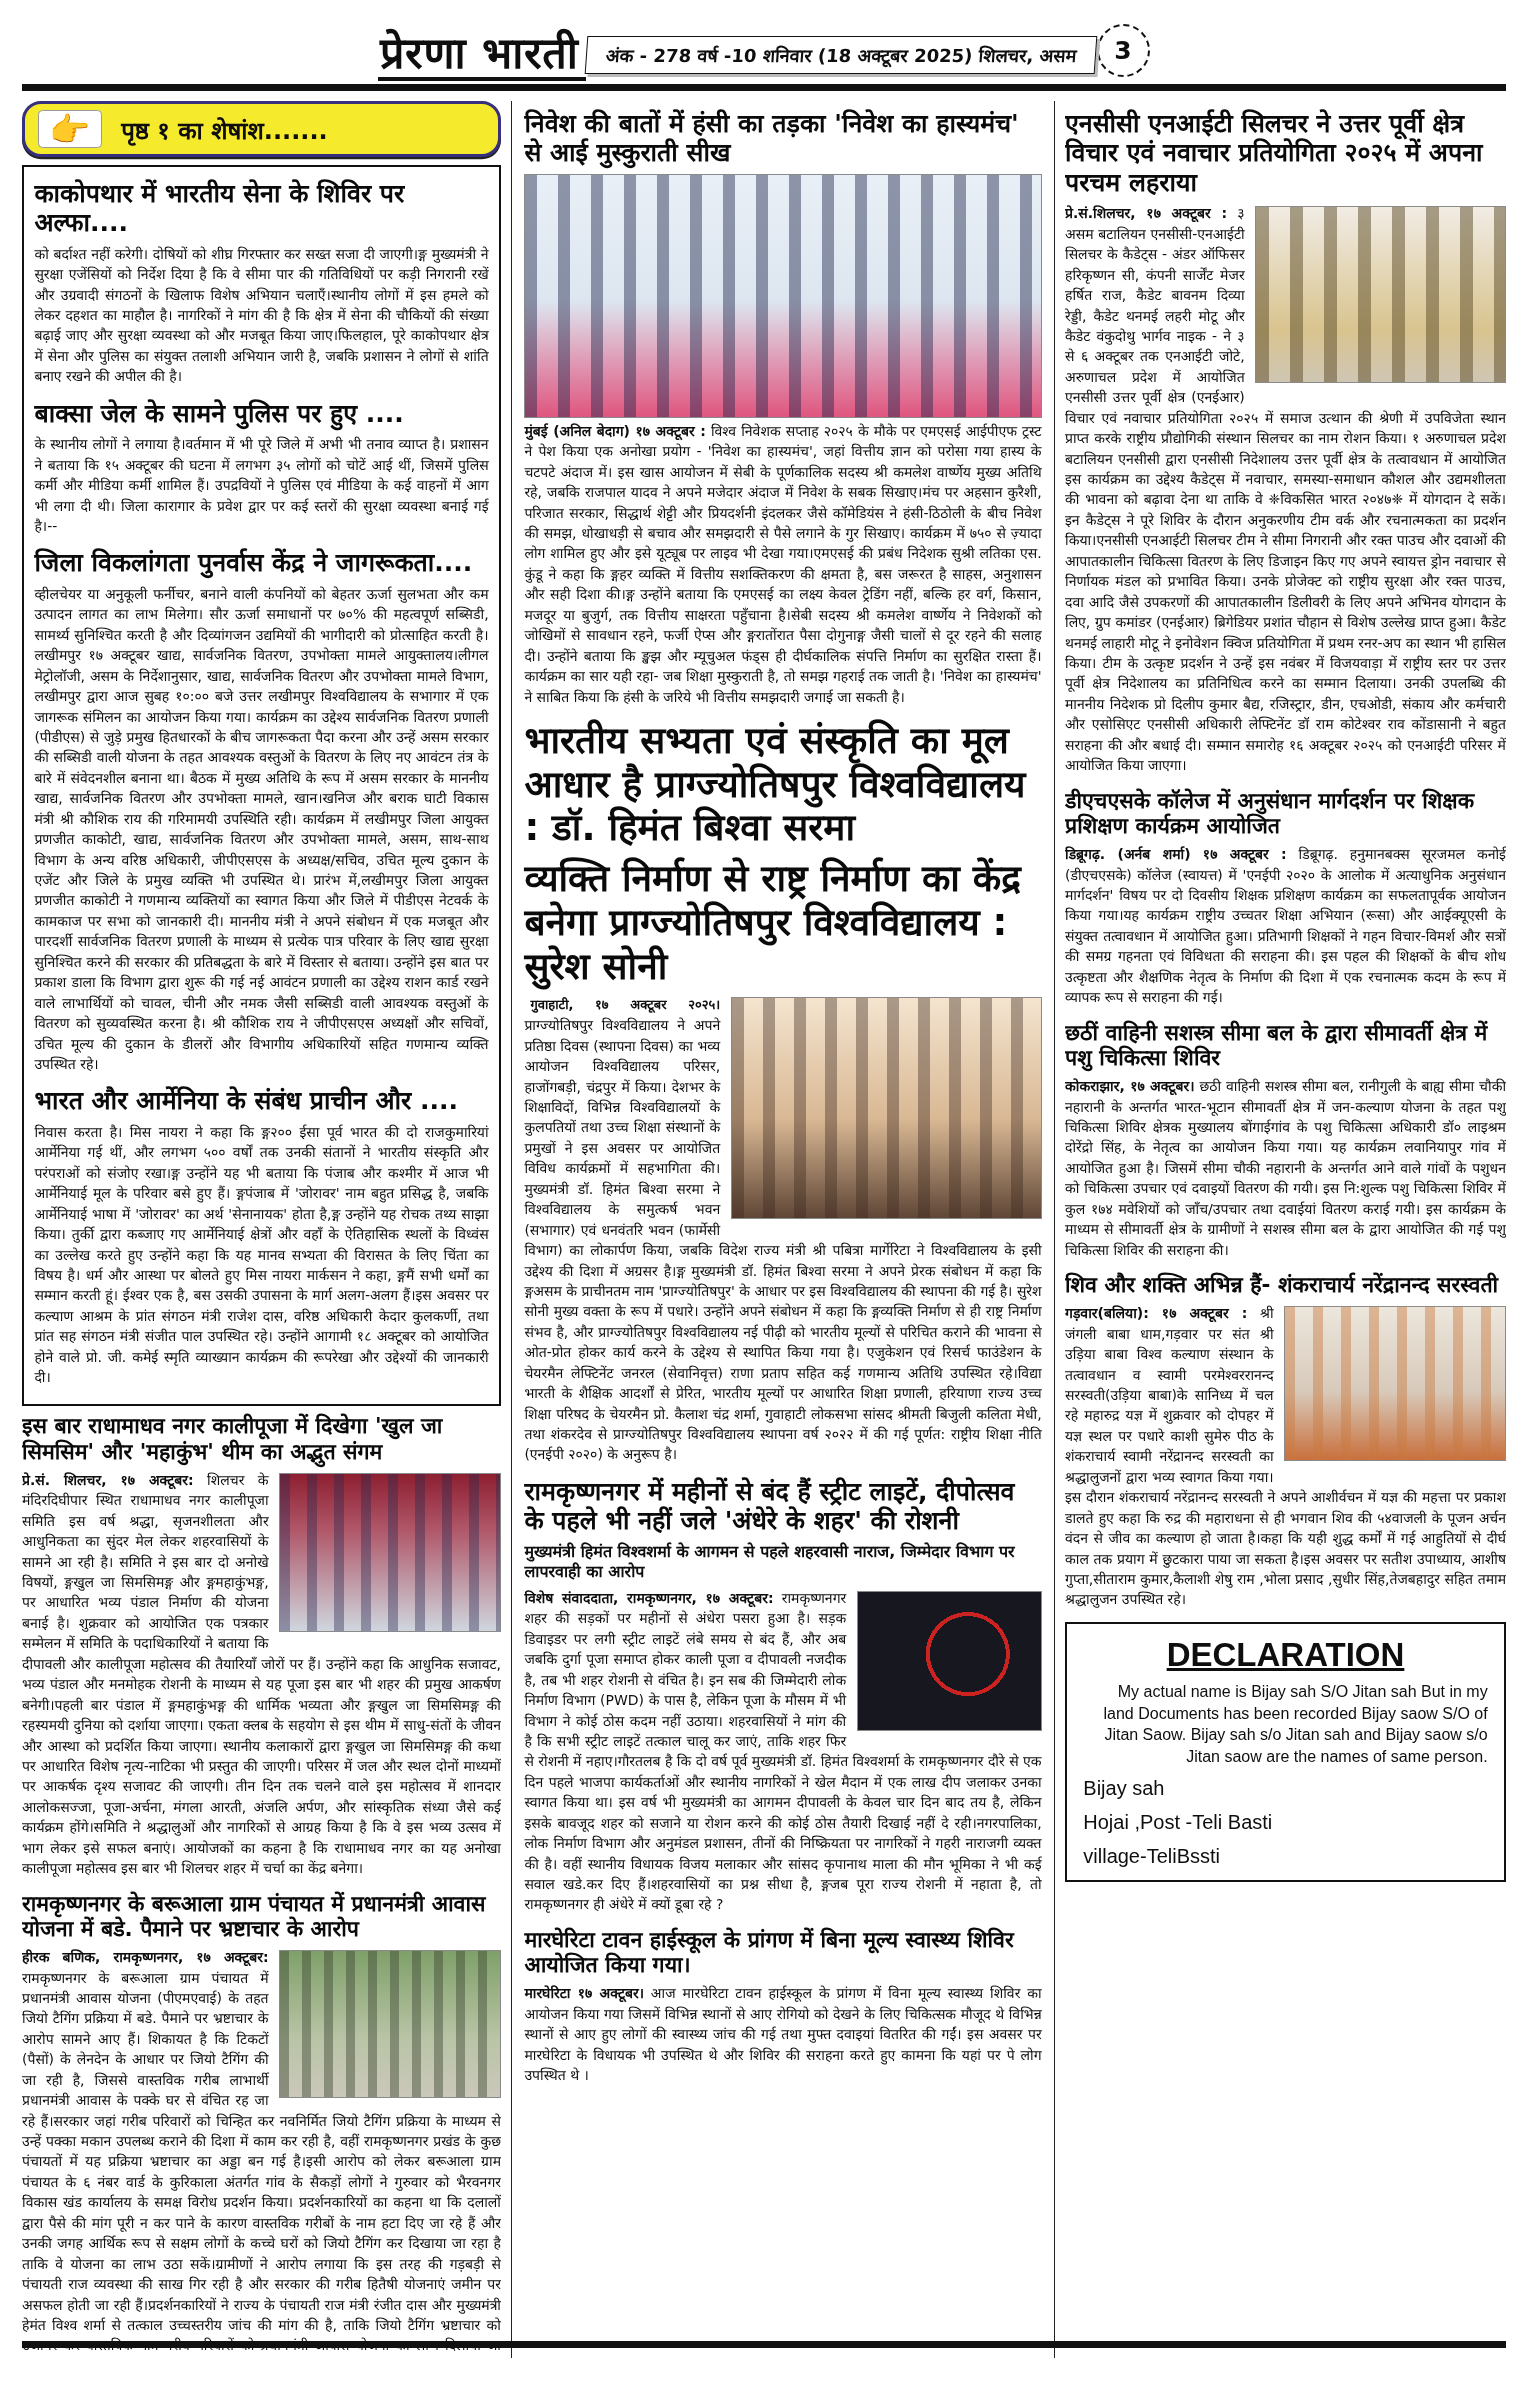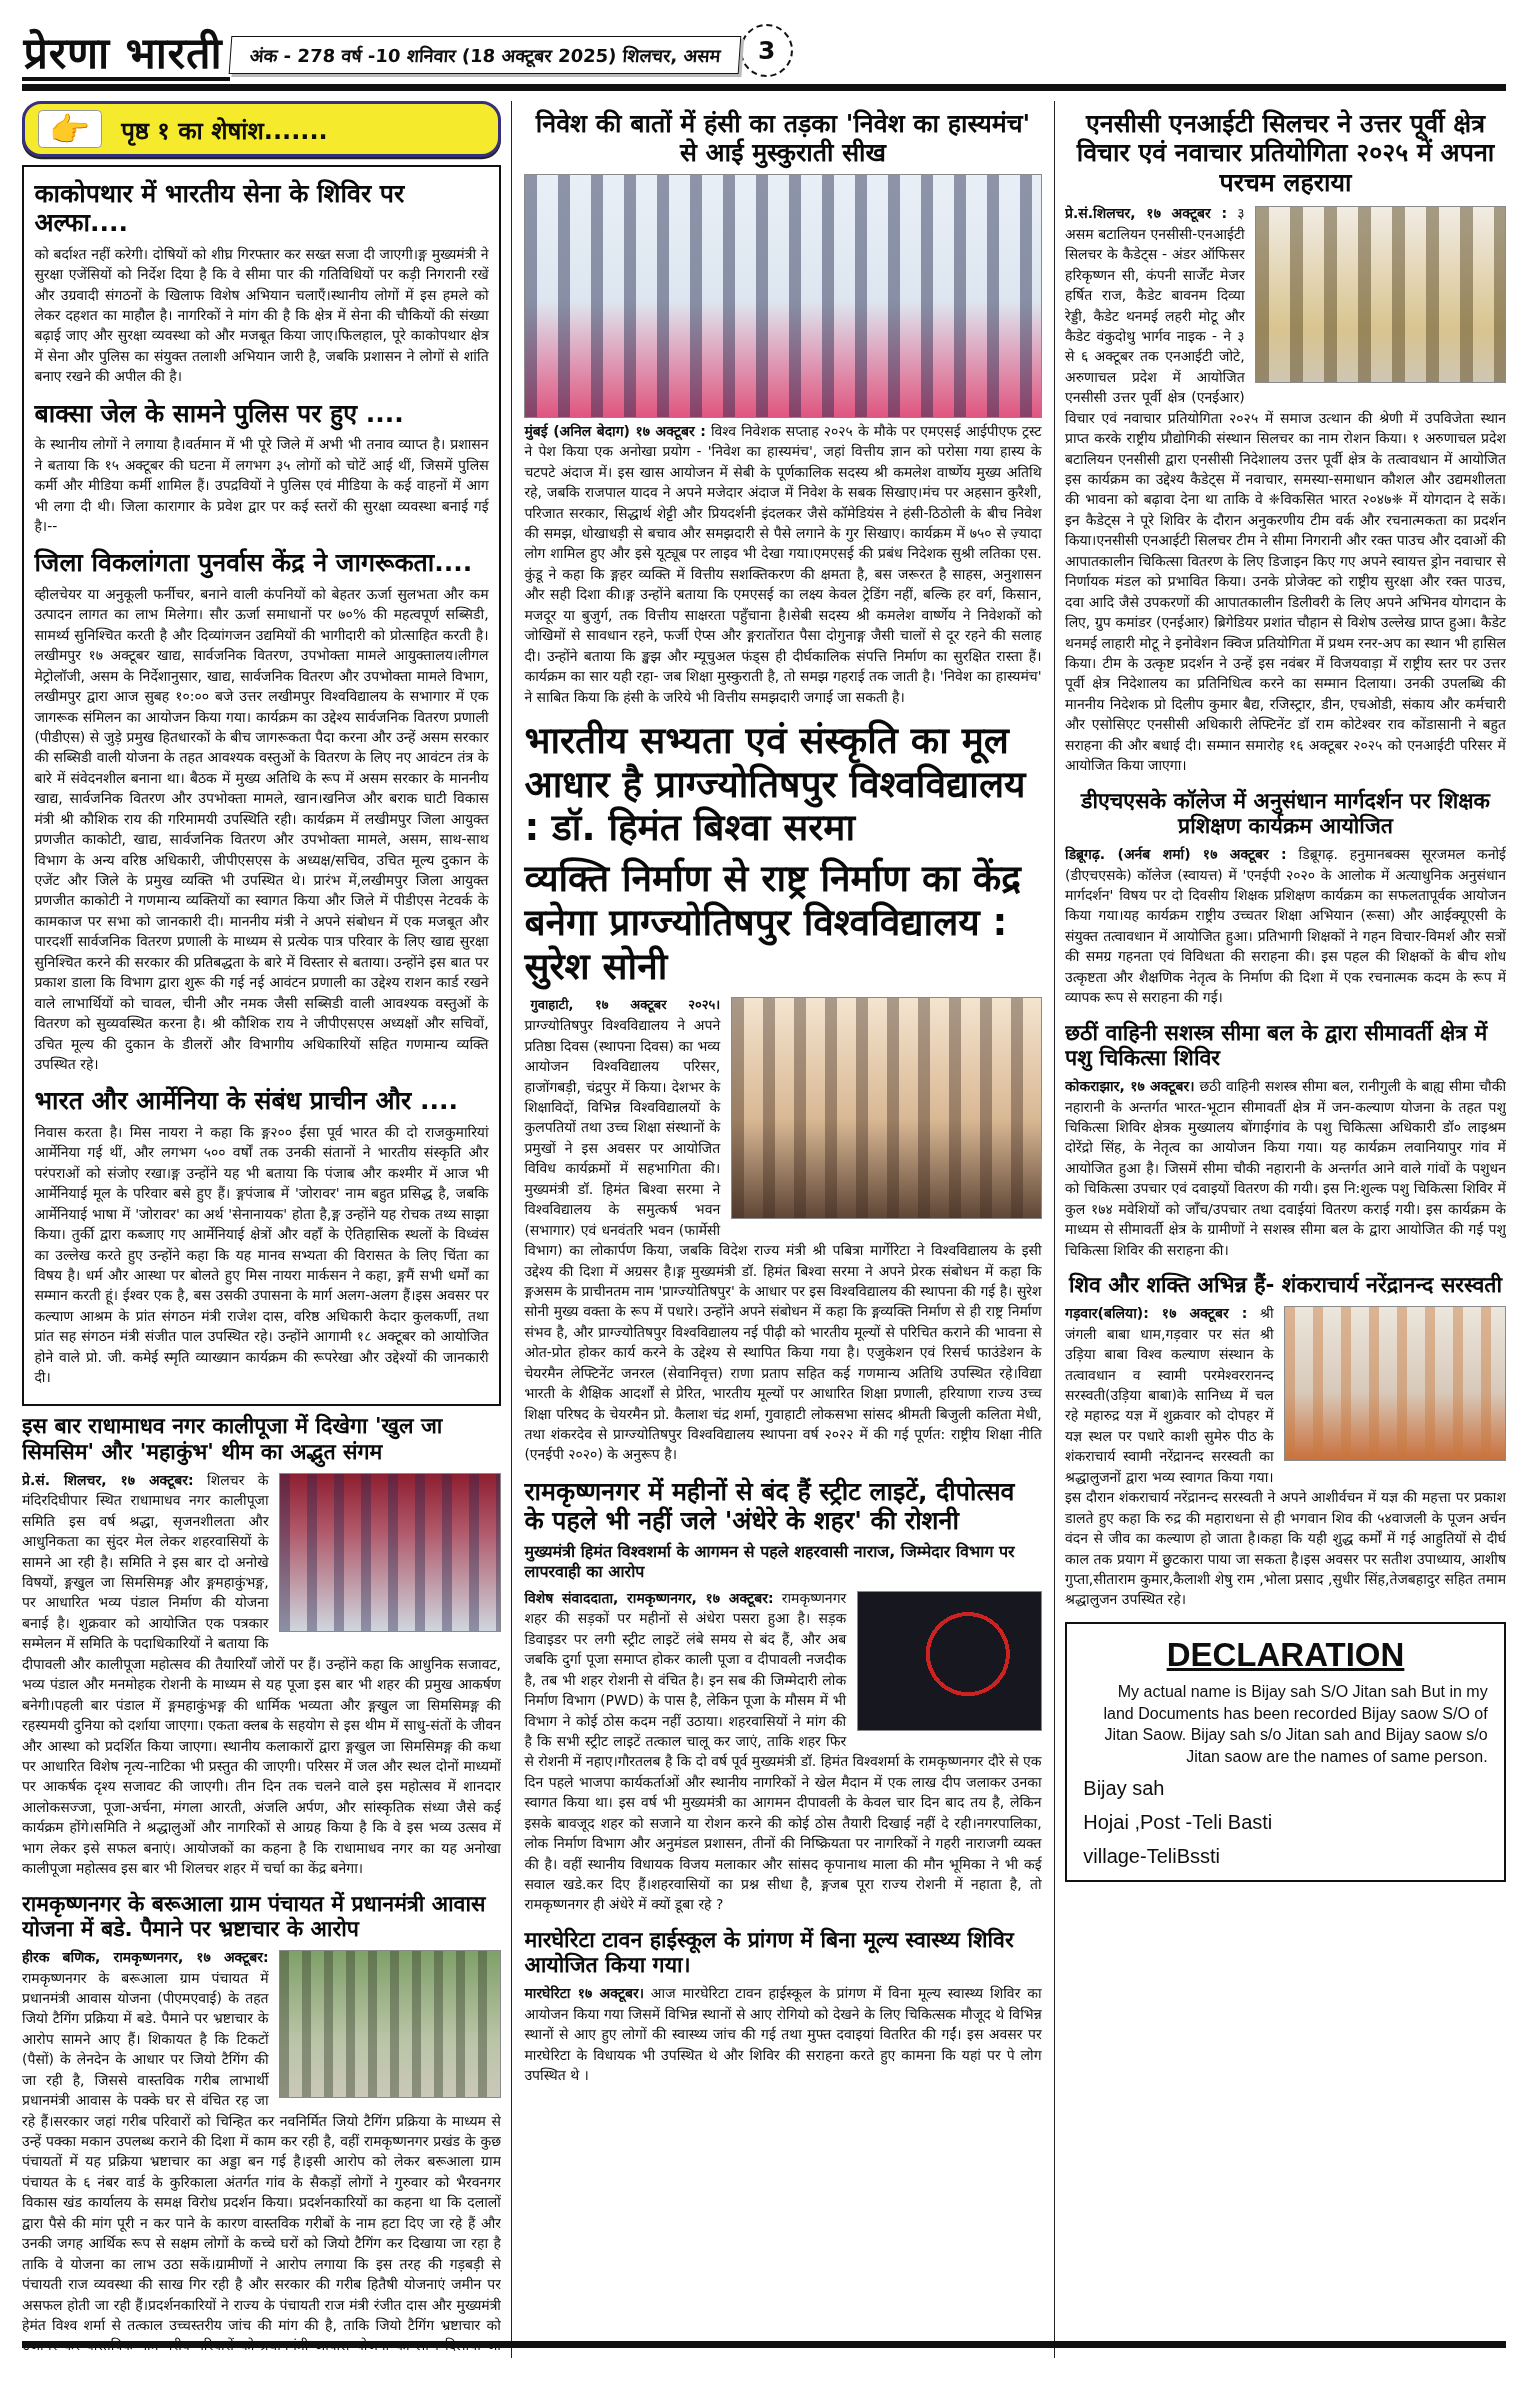--- a/index.html
+++ b/index.html
@@ -1,38 +1,38 @@
 <!DOCTYPE html>
 <html style="font-size:12px"><head>
 <meta charset="utf-8">
 <style>
   html,body{margin:0;padding:0;background:#ffffff;}
   body{width:1528px;height:2401px;font-family:"DejaVu Sans",sans-serif;color:#0e0e0e;overflow:hidden;}
   .page{box-sizing:border-box;width:1528px;height:2401px;padding:10.4px 22px 0 22px;position:relative;}
 
   
-  .masthead{display:flex;align-items:flex-end;justify-content:flex-start;height:71px;}
+  .masthead{display:flex;align-items:flex-end;justify-content:center;height:71px;}
   .mast-title{font-size:43px;font-weight:bold;letter-spacing:0.7px;border-bottom:4.4px solid #111;padding:0 7.4px 1.5px 1.5px;line-height:1.05;}
   .issue-box{border:1.5px solid #111;box-shadow:3px 3px 0 #bbb;transform:skewX(-4deg);padding:6px 19px;font-size:18px;font-weight:bold;background:#fff;margin-bottom:7.4px;}
   .page-badge{width:49px;height:49px;border:2.2px dashed #111;border-radius:50%;display:flex;align-items:center;justify-content:center;font-size:25px;font-weight:bold;margin-bottom:4.4px;}
   .head-rule{height:6.7px;background:#111;margin-top:3px;}
 
   
   .columns{display:flex;margin-top:10.4px;height:2257px;}
   .col{overflow:hidden;}
   .col-left{width:479px;flex:none;}
   .col-mid{flex:1;border-left:1.5px solid #222;border-right:1.5px solid #222;padding:0 12px;margin:0 10.4px;}
   .col-right{width:441px;flex:none;}
 
   
   .hl{font-weight:bold;line-height:1.18;margin:7.4px 0 6px 0;color:#0a0a0a;}
   .hl-xl{font-size:37px;}
   .hl-lg{font-size:25px;}
   .hl-md{font-size:21.4px;}
-  .hl-center{text-align:center;}
+  .hl-center{text-align:left;}
   .subhead{font-size:16px;font-weight:bold;line-height:1.25;margin:1.5px 0 6px 0;}
   .body{font-size:14px;line-height:1.46;text-align:justify;margin:3px 0 12px 0;}
   .byline{font-weight:bold;}
   .dateline{font-weight:bold;font-size:13px;margin-left:6px;}
   .article{margin-bottom:4.4px;}
 
   
   .continuation-banner{background:#f6ea2d;border:3.7px solid #36307d;border-radius:19px;display:flex;align-items:center;gap:19px;padding:6px 13.3px;box-shadow:0 2.2px 0 #222;}
   .finger-chip{background:#fff;border:0.7px solid #999;border-radius:4.4px;font-size:33px;line-height:1;padding:1.5px 10.4px;}
   .continuation-text{font-size:24px;font-weight:bold;}

